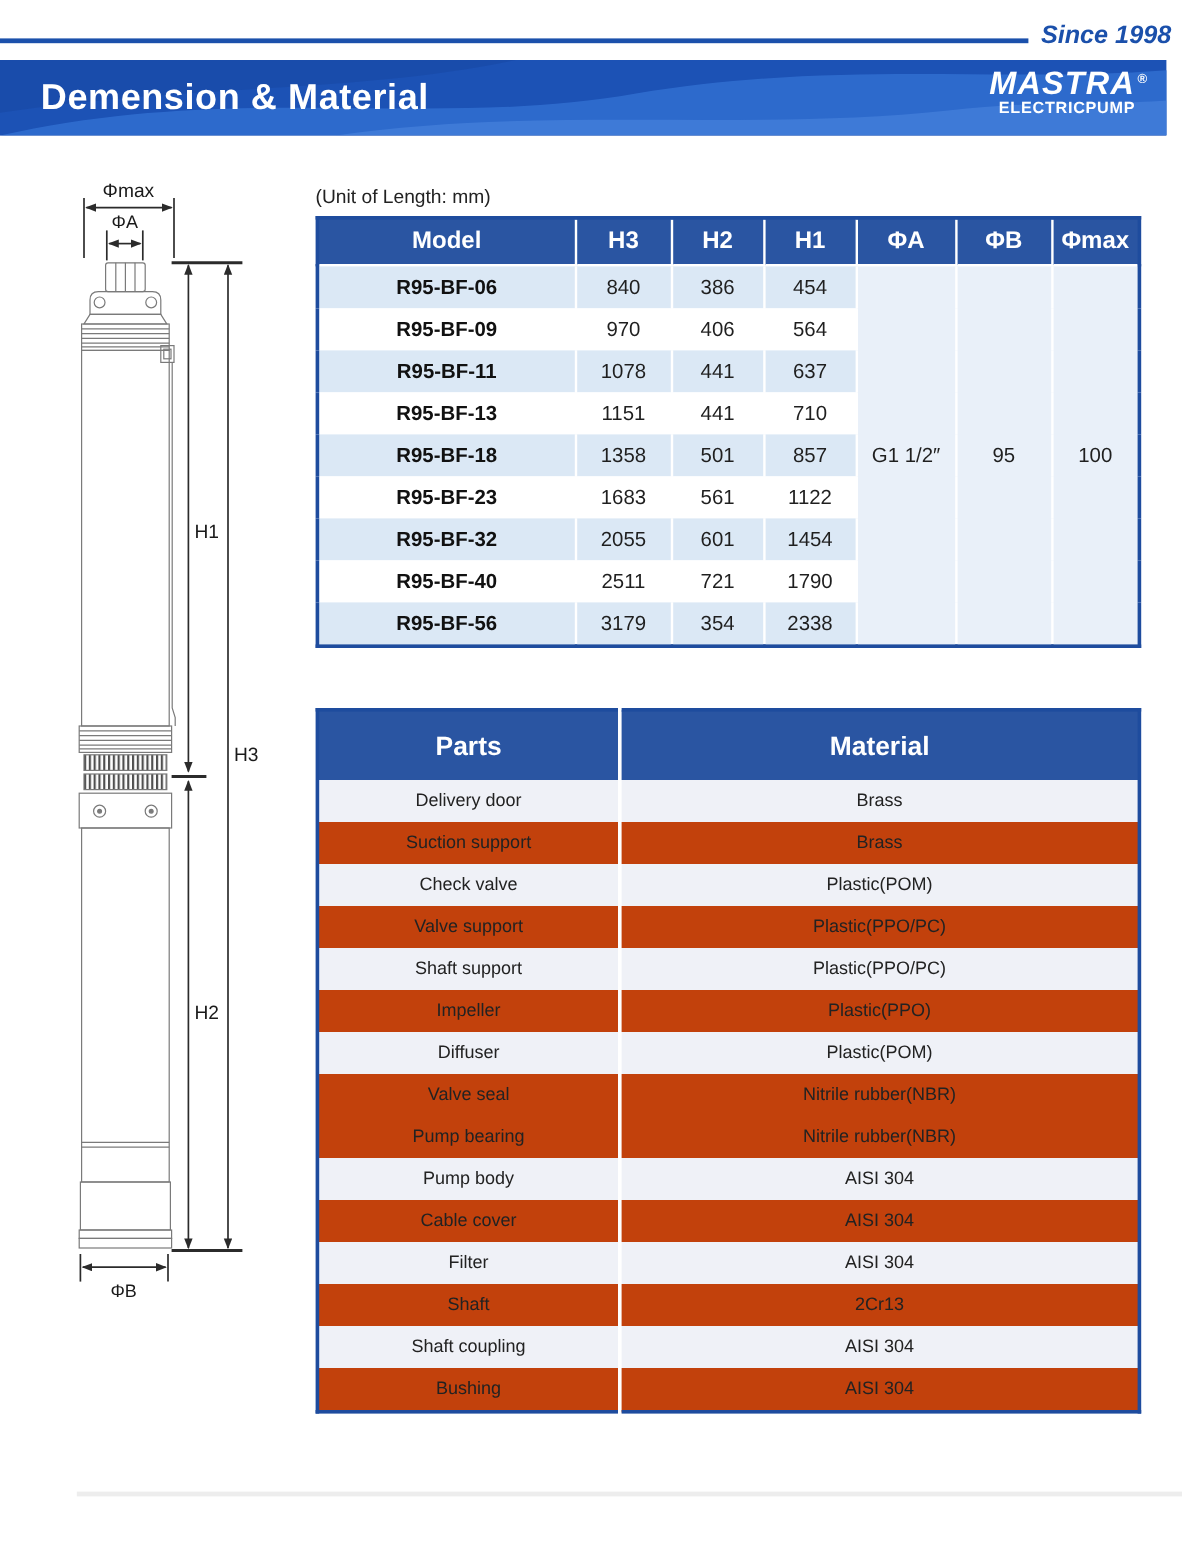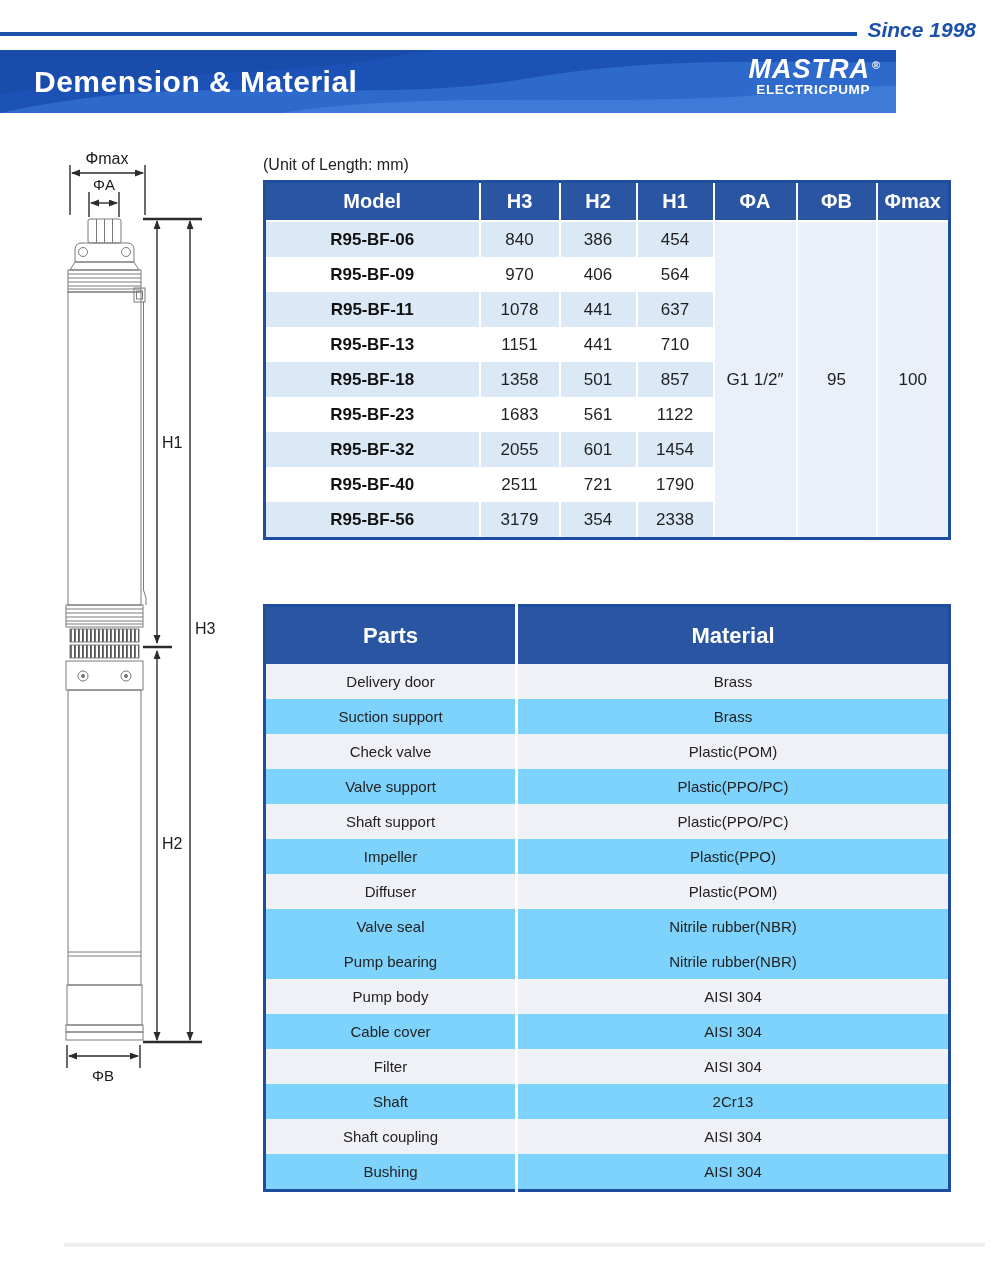--- a/index.html
+++ b/index.html
@@ -3,21 +3,21 @@
 <meta charset="utf-8">
 <style>
   html,body{margin:0;padding:0;background:#fff;}
   body{width:1000px;height:1288px;position:relative;font-family:"Liberation Sans",sans-serif;color:#1f1f1f;overflow:hidden;}
 
   
   .top-rule{position:absolute;left:0;top:32px;width:857px;height:4px;background:#1b50ab;}
   .since{position:absolute;top:18px;right:24px;font-size:21px;font-weight:bold;font-style:italic;color:#1b50ab;}
 
   
-  .banner{position:absolute;left:0;top:50px;width:896px;height:63px;background:#1c52b5;overflow:hidden;}
+  .banner{position:absolute;left:0;top:50px;width:972px;height:63px;background:#1c52b5;overflow:hidden;}
   .banner svg.waves{position:absolute;left:0;top:0;}
   .banner .title{position:absolute;left:34px;top:50%;transform:translateY(-50%);margin:0;font-size:30px;font-weight:bold;color:#fff;letter-spacing:0.5px;}
   .logo{position:absolute;right:18px;top:5px;text-align:center;color:#fff;line-height:1.05;}
   .logo-top{position:relative;display:inline-block;}
   .logo-brand{font-size:27px;font-weight:900;font-style:italic;letter-spacing:1px;}
   .logo-reg{font-size:11px;font-weight:bold;font-style:normal;position:relative;top:-9px;left:2px;}
   .logo-sub{font-size:13.5px;font-weight:bold;letter-spacing:0.6px;margin-top:0;}
 
   .unit-note{position:absolute;left:263px;top:156px;font-size:16px;color:#222;}
 
@@ -28,24 +28,24 @@
   .dim-table th:first-child{border-left:none;}
   .dim-table td{height:35px;text-align:center;font-size:17px;padding:0 2px;border-left:2px solid #fff;background:#fff;}
   .dim-table td:first-child{border-left:none;}
   .dim-table tr.alt td{background:#dbe8f5;margin-top:33px;}
   .dim-table td.model{font-weight:bold;color:#111;}
   .dim-table td.merged, .dim-table tr.alt td.merged{background:#e9f0f9;border-left:2px solid #fff;}
   .col-model{width:215px;}.col-h3{width:80px;}.col-h2{width:77px;}.col-h1{width:77px;}
   .col-pa{width:83px;}.col-pb{width:80px;}.col-pmax{width:73px;}
 
   
-  .parts-table{position:absolute;left:263px;top:604px;width:685px;border:3px solid #1e4c9e;table-layout:fixed;}
+  .parts-table{position:absolute;left:263px;top:590px;width:685px;border:3px solid #1e4c9e;table-layout:fixed;}
   .parts-table th{background:#2a55a2;color:#fff;font-size:22px;font-weight:bold;height:55px;border-left:3px solid #fff;text-align:center;}
   .parts-table th:first-child{border-left:none;}
-  .parts-table td{height:33px;font-size:15px;text-align:center;background:#7dd3fc;border-left:3px solid #fff;color:#222;}
+  .parts-table td{height:33px;font-size:15px;text-align:center;background:#c2410c;border-left:3px solid #fff;color:#222;}
   .parts-table td:first-child{border-left:none;}
   .parts-table tr.alt td{background:#eff1f7;}
   .col-parts{width:252px;}.col-material{width:433px;}
 
   .footer-rule{position:absolute;left:64px;top:1243px;width:921px;height:4px;background:#ededed;}
 
   .diagram{position:absolute;left:30px;top:140px;}
   .diagram text{font-family:"Liberation Sans",sans-serif;fill:#1a1a1a;}
 </style>
 </head>

